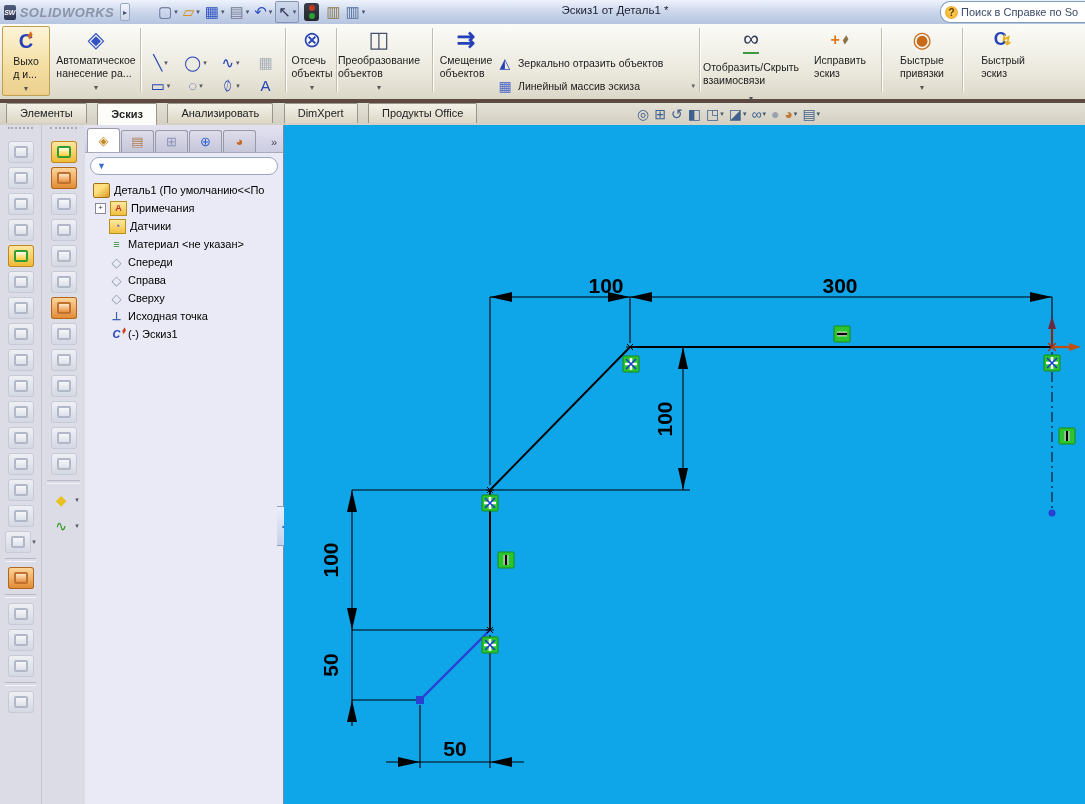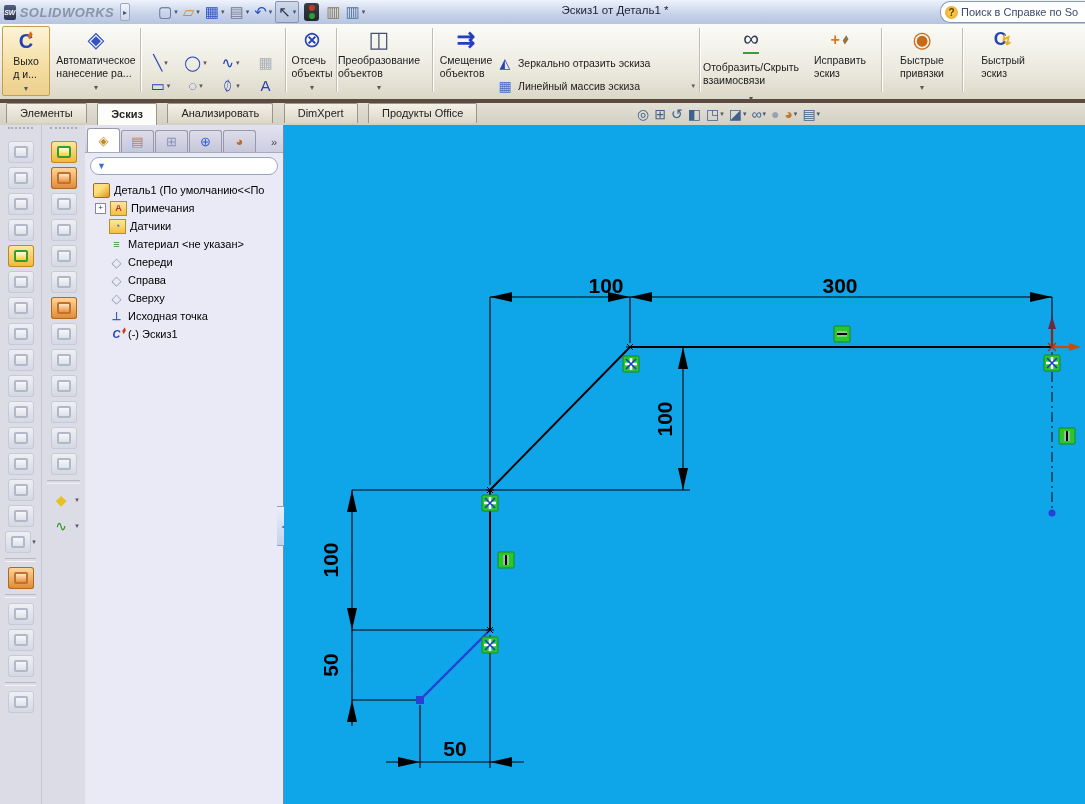--- a/index.html
+++ b/index.html
@@ -273,21 +273,21 @@
     </div>
     <div class="rsep" style="left:432px;"></div>
     <div class="rbtn" style="left:437px;width:58px;">
       <span class="ic ic-offset"></span>
       <span class="lbl">Смещение
 объектов</span>
     </div>
     <div class="rstack">
       <div class="rrow">
         <span class="g" style="color:#2643b8">◭</span>
-        <span>Зеркально отразить эскиза</span>
+        <span>Зеркально отразить объектов</span>
       </div>
       <div class="rrow">
         <span class="g" style="color:#4a66c8">▦</span>
         <span>Линейный массив эскиза</span>
         <span class="dd">▾</span>
       </div>
       <div class="rrow">
         <span class="g" style="color:#4a66c8">◲</span>
         <span>Переместить объекты</span>
         <span class="dd">▾</span>

